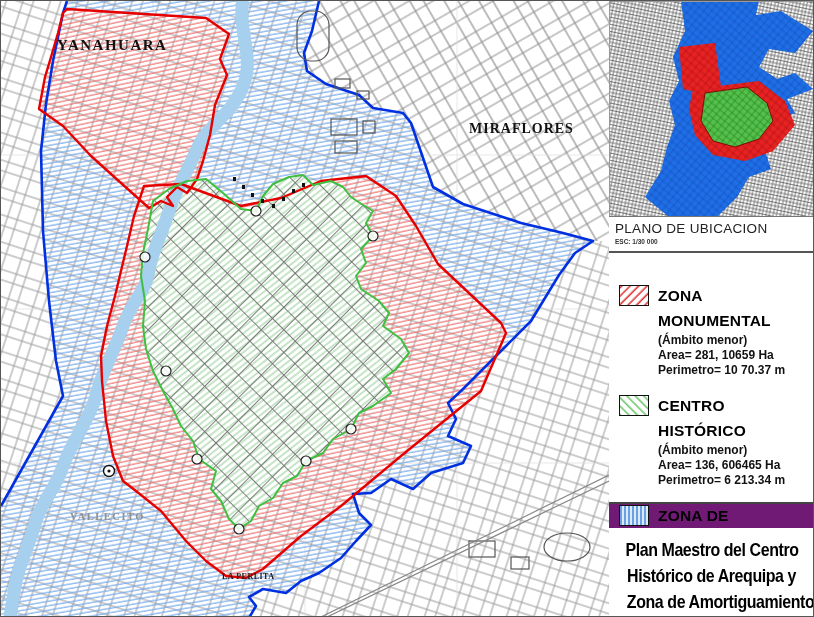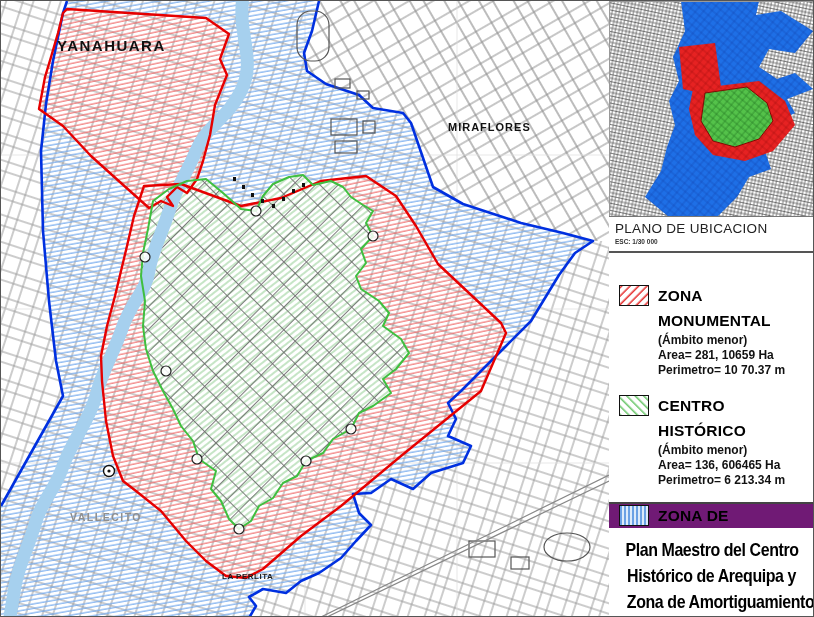--- a/index.html
+++ b/index.html
@@ -3,25 +3,25 @@
 <meta charset="utf-8">
 <style>
   html,body{margin:0;padding:0;background:#e8e8e8;}
   *{box-sizing:border-box;}
   .stage{
     position:relative;width:814px;height:617px;background:#fff;
     font-family:"Liberation Sans",sans-serif;overflow:hidden;
     border:1px solid #555;
   }
   
-  .map-area{position:absolute;left:0;top:0;width:608px;height:617px;background:#fff;border-right:1.5px solid #222;}
+  .map-area{position:absolute;left:0;top:0;width:608px;height:617px;background:#fff;border-right:1.5px solid #222;font-family:Liberation Serif, serif;}
   .map-area svg{display:block;}
   .lbl{position:absolute;font-weight:bold;color:#111;white-space:nowrap;}
   .lbl-yanahuara{left:56px;top:36px;font-size:15px;letter-spacing:1.5px;}
-  .lbl-miraflores{left:447px;top:120px;font-size:11px;letter-spacing:1px;}
+  .lbl-miraflores{left:468px;top:120px;font-size:14px;letter-spacing:1px;}
   .lbl-vallecito{left:69px;top:510px;font-size:10.5px;color:#8f8f8f;letter-spacing:1.5px;font-weight:600;}
   .lbl-laperlita{left:221px;top:571px;font-size:8px;letter-spacing:.5px;color:#1a1a1a;}
   
   .panel{position:absolute;left:608px;top:0;width:206px;height:617px;background:#701a75;}
   .inset-box{position:absolute;left:0;top:0;width:206px;height:216px;border-bottom:1px solid #777;overflow:hidden;}
   .inset-caption{position:absolute;left:0;top:216px;width:206px;height:36px;border-bottom:2px solid #555;padding:4px 0 0 6px;background:#fff;}
   .inset-caption .cap{font-size:13.5px;color:#222;letter-spacing:.3px;}
   .inset-caption .esc{font-size:6.5px;font-weight:bold;color:#333;margin-top:2px;}
   .legend-box{position:absolute;left:0;top:252px;width:206px;height:251px;border-bottom:2px solid #444;background:#fff;padding:30px 4px 0 10px;}
   .leg-row{display:flex;align-items:flex-start;margin-bottom:15px;}

